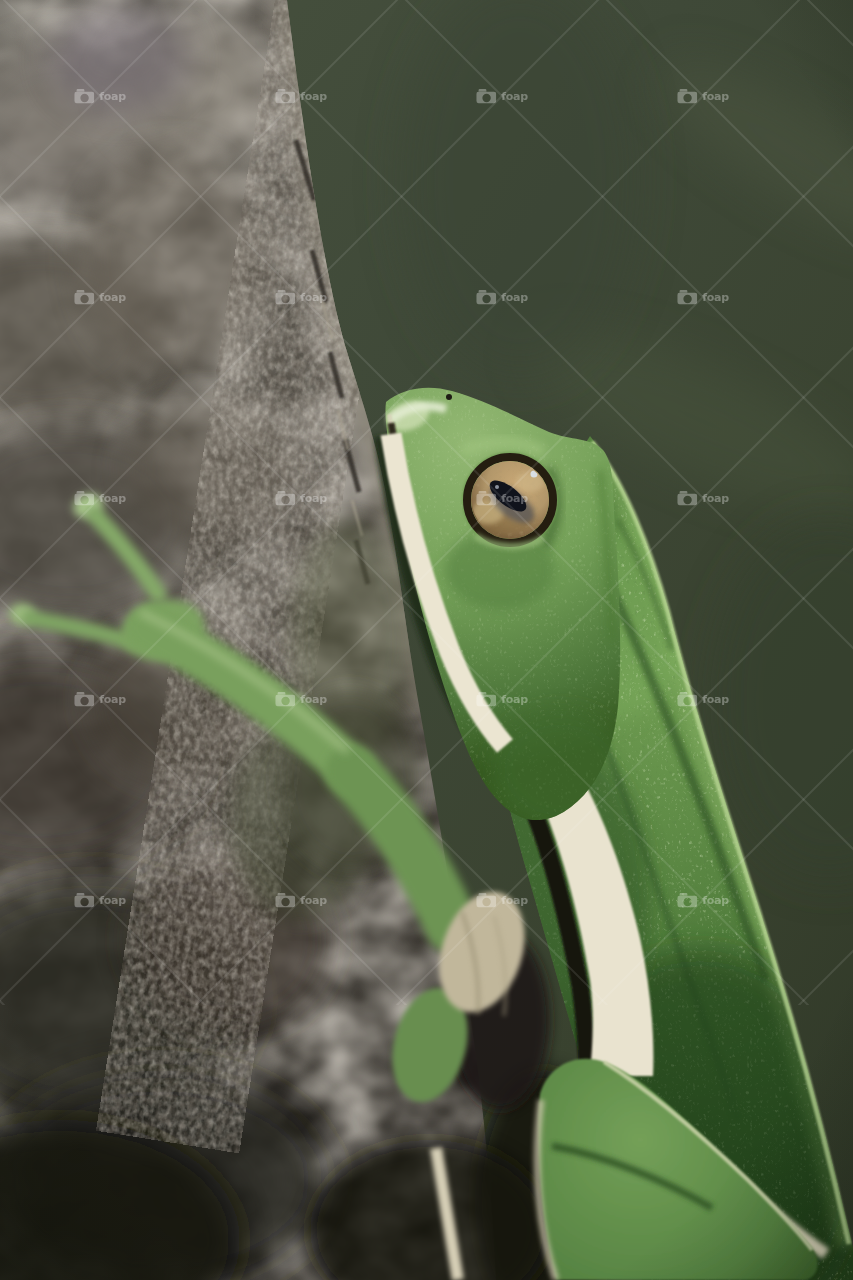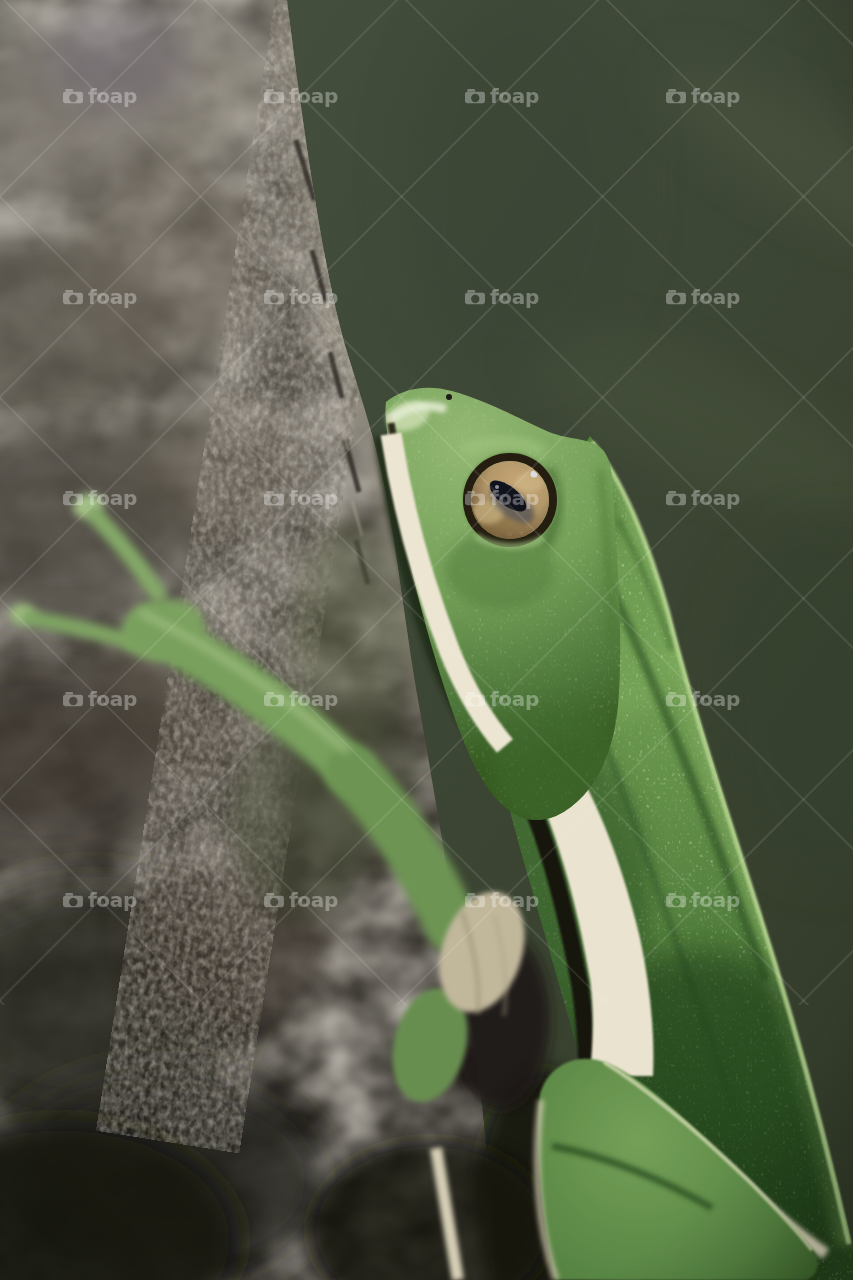--- a/index.html
+++ b/index.html
@@ -3,21 +3,21 @@
 <meta charset="utf-8">
 <style>
   html,body{margin:0;padding:0;background:#1b1f18;}
   .stage{position:relative;width:853px;height:1280px;overflow:hidden;
          background:#3d4637;font-family:"DejaVu Sans",sans-serif;}
   .scene{position:absolute;left:0;top:0;width:853px;height:1280px;}
   .wm-lines{position:absolute;left:0;top:0;width:853px;height:1280px;pointer-events:none;}
   .wm-layer{position:absolute;left:0;top:0;width:853px;height:1280px;pointer-events:none;}
   .wm{position:absolute;display:flex;align-items:center;gap:5px;
       transform:translate(-50%,-50%);color:#ffffff;font-weight:700;
-      font-size:20px;letter-spacing:-0.3px;white-space:nowrap;
+      font-size:11px;letter-spacing:-0.3px;white-space:nowrap;
       font-family:"DejaVu Sans",sans-serif;}
   .wm svg{display:block;}
 </style>
 </head>
 <body>
 
 <div class="stage">
 
 <svg class="scene" viewBox="0 0 853 1280" xmlns="http://www.w3.org/2000/svg">
   <defs>

